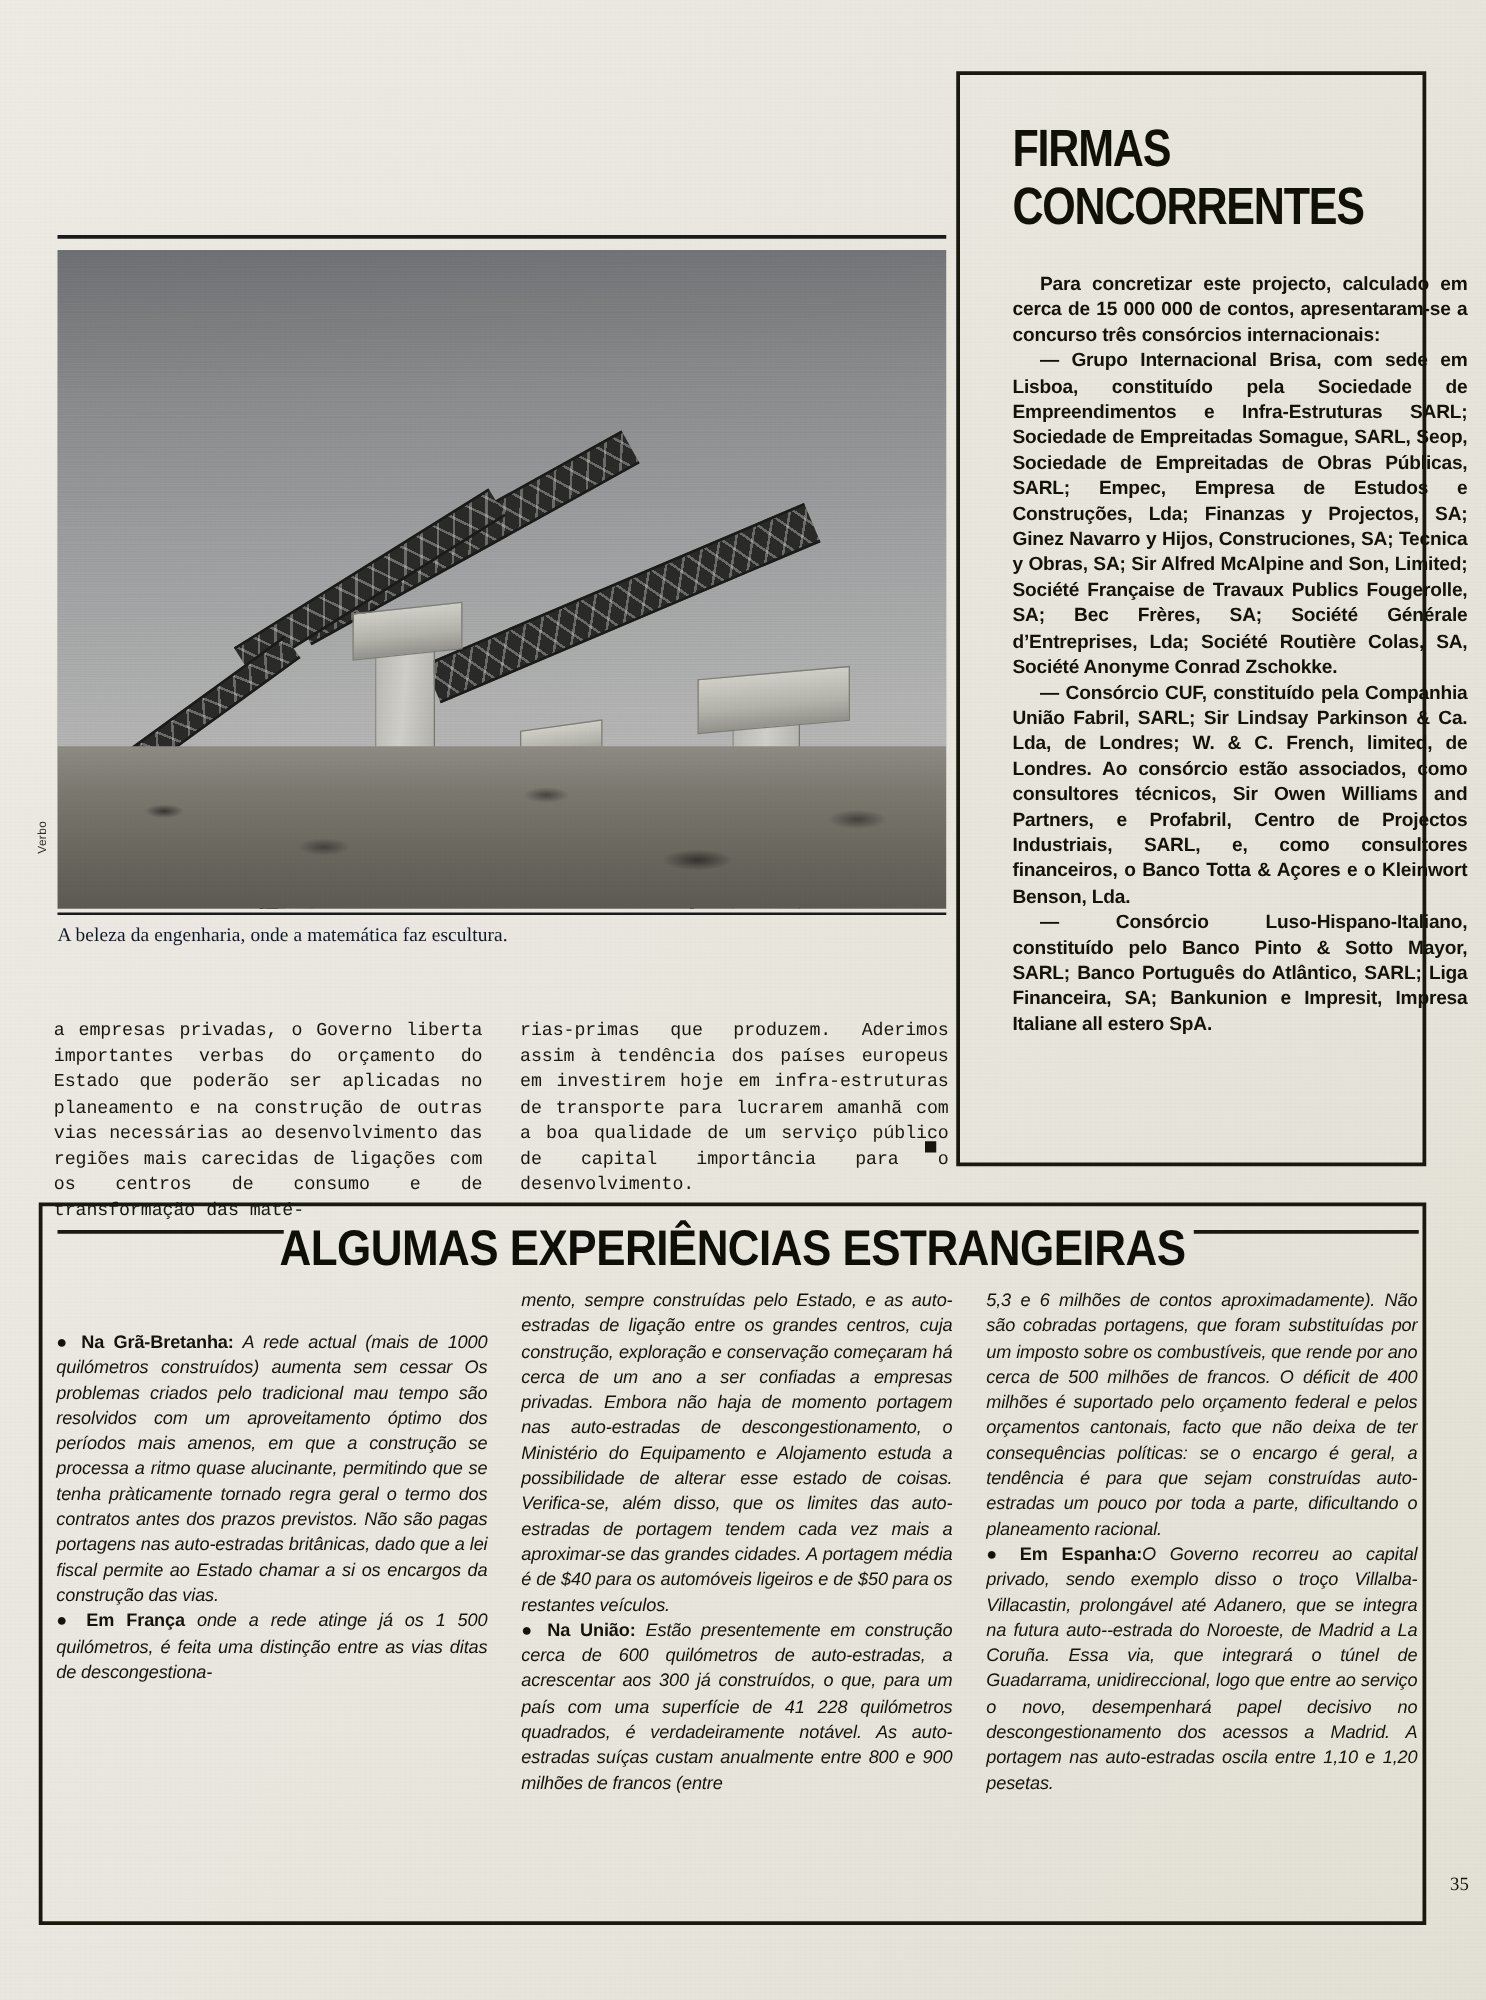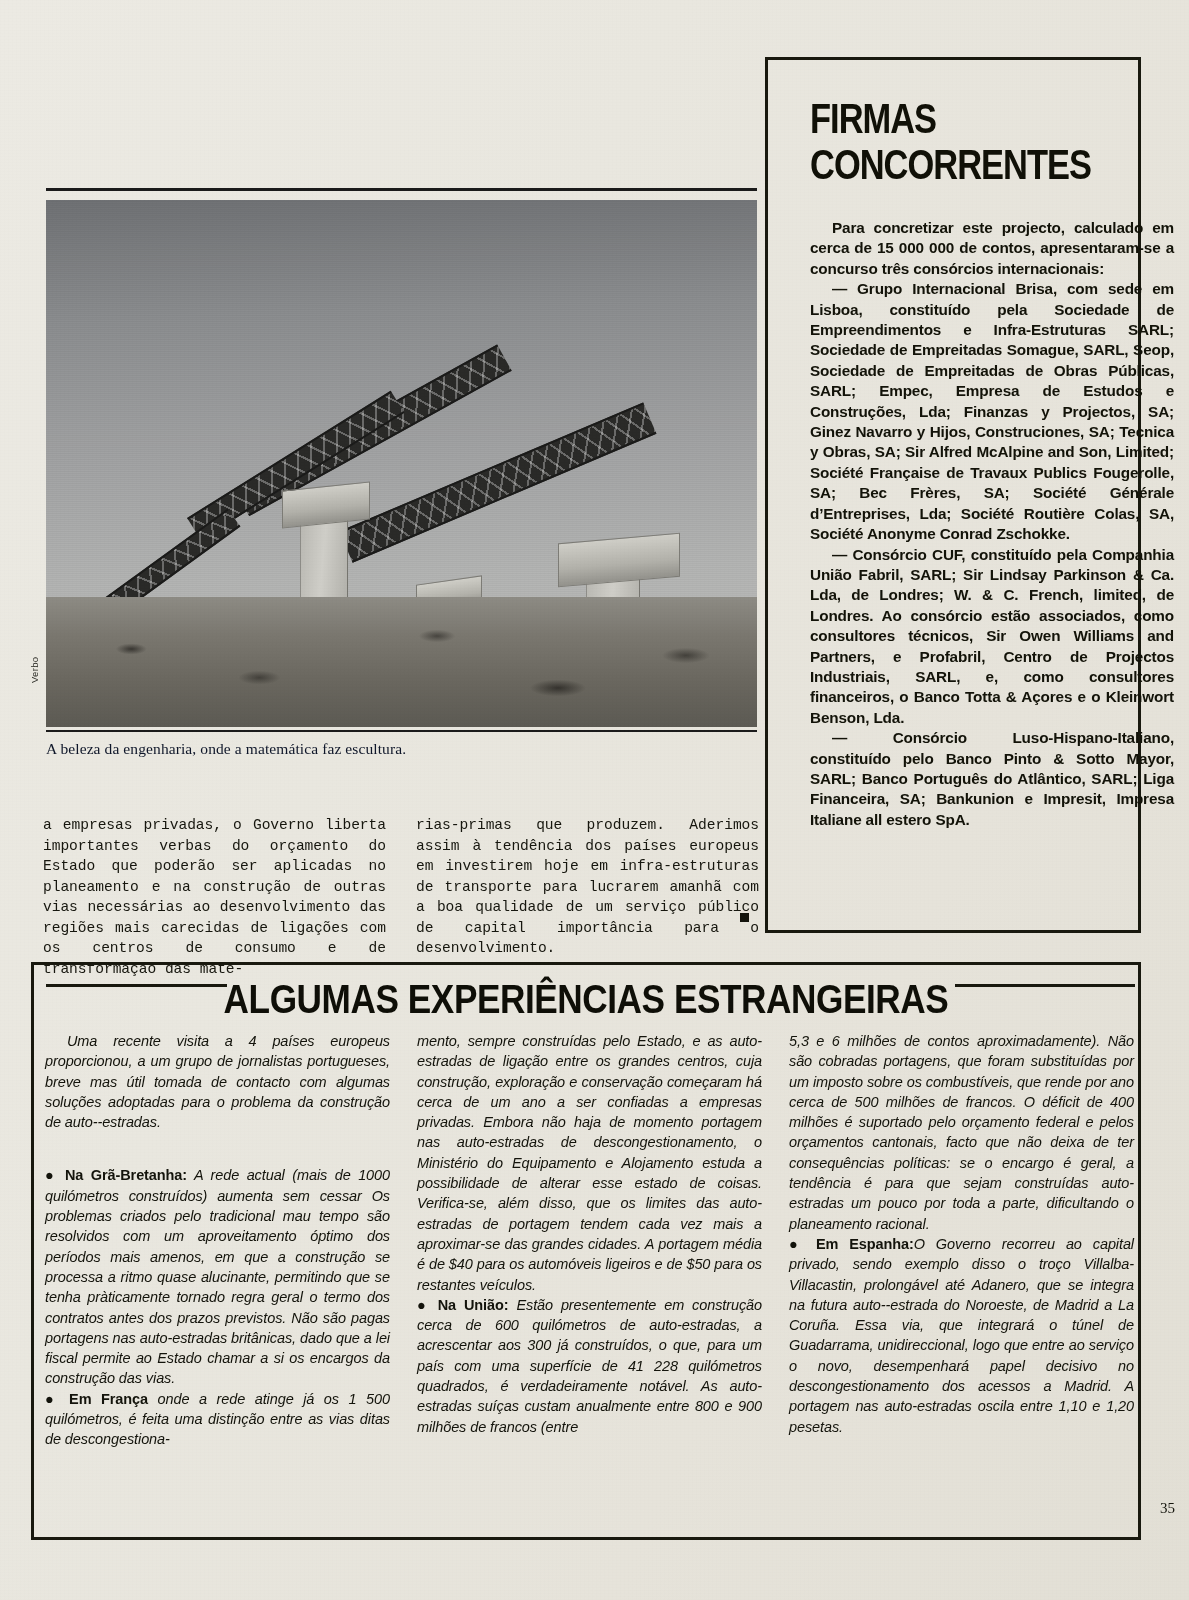--- a/index.html
+++ b/index.html
@@ -213,21 +213,20 @@
       <p>— Consórcio Luso-Hispano-Italiano, constituído pelo Banco Pinto &amp; Sotto Mayor, SARL; Banco Português do Atlântico, SARL; Liga Financeira, SA; Bankunion e Impresit, Impresa Italiane all estero SpA.</p>
     </div>
   </div>
 
   <div id="bottom-box"></div>
   <div class="title-rule" id="title-rule-left"></div>
   <div class="title-rule" id="title-rule-right"></div>
   <div id="bottom-title">ALGUMAS EXPERIÊNCIAS ESTRANGEIRAS</div>
 
   <div class="ccol" id="col-a">
-    <p class="indent">Uma recente visita a 4 países europeus proporcionou, a um grupo de jornalistas portugueses, breve mas útil tomada de contacto com algumas soluções adoptadas para o problema da construção de auto--estradas.</p>
     <p class="gap"><span class="bullet">● </span><span class="lead">Na Grã-Bretanha:</span><span> A rede actual (mais de 1000 quilómetros construídos) aumenta sem cessar Os problemas criados pelo tradicional mau tempo são resolvidos com um aproveitamento óptimo dos períodos mais amenos, em que a construção se processa a ritmo quase alucinante, permitindo que se tenha pràticamente tornado regra geral o termo dos contratos antes dos prazos previstos. Não são pagas portagens nas auto-estradas britânicas, dado que a lei fiscal permite ao Estado chamar a si os encargos da construção das vias.</span></p>
     <p><span class="bullet">● </span><span class="lead">Em França</span><span> onde a rede atinge já os 1 500 quilómetros, é feita uma distinção entre as vias ditas de descongestiona-</span></p>
   </div>
 
   <div class="ccol" id="col-b">
     <p>mento, sempre construídas pelo Estado, e as auto-estradas de ligação entre os grandes centros, cuja construção, exploração e conservação começaram há cerca de um ano a ser confiadas a empresas privadas. Embora não haja de momento portagem nas auto-estradas de descongestionamento, o Ministério do Equipamento e Alojamento estuda a possibilidade de alterar esse estado de coisas. Verifica-se, além disso, que os limites das auto-estradas de portagem tendem cada vez mais a aproximar-se das grandes cidades. A portagem média é de $40 para os automóveis ligeiros e de $50 para os restantes veículos.</p>
     <p><span class="bullet">● </span><span class="lead">Na União:</span><span> Estão presentemente em construção cerca de 600 quilómetros de auto-estradas, a acrescentar aos 300 já construídos, o que, para um país com uma superfície de 41 228 quilómetros quadrados, é verdadeiramente notável. As auto-estradas suíças custam anualmente entre 800 e 900 milhões de francos (entre</span></p>
   </div>
 
   <div class="ccol" id="col-c">

